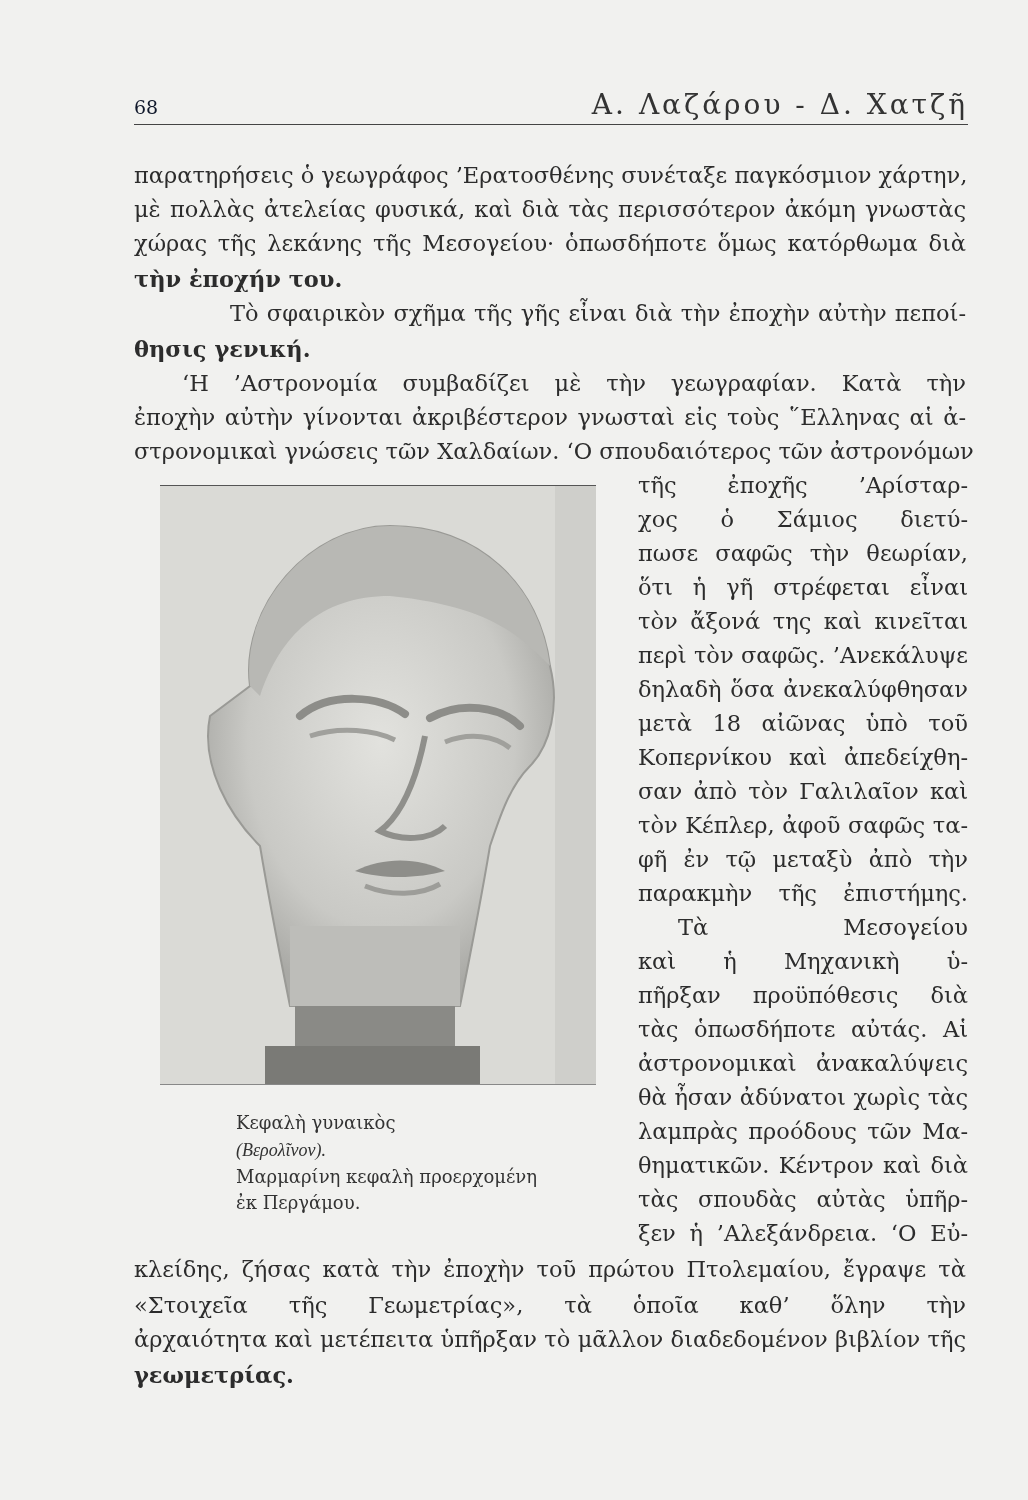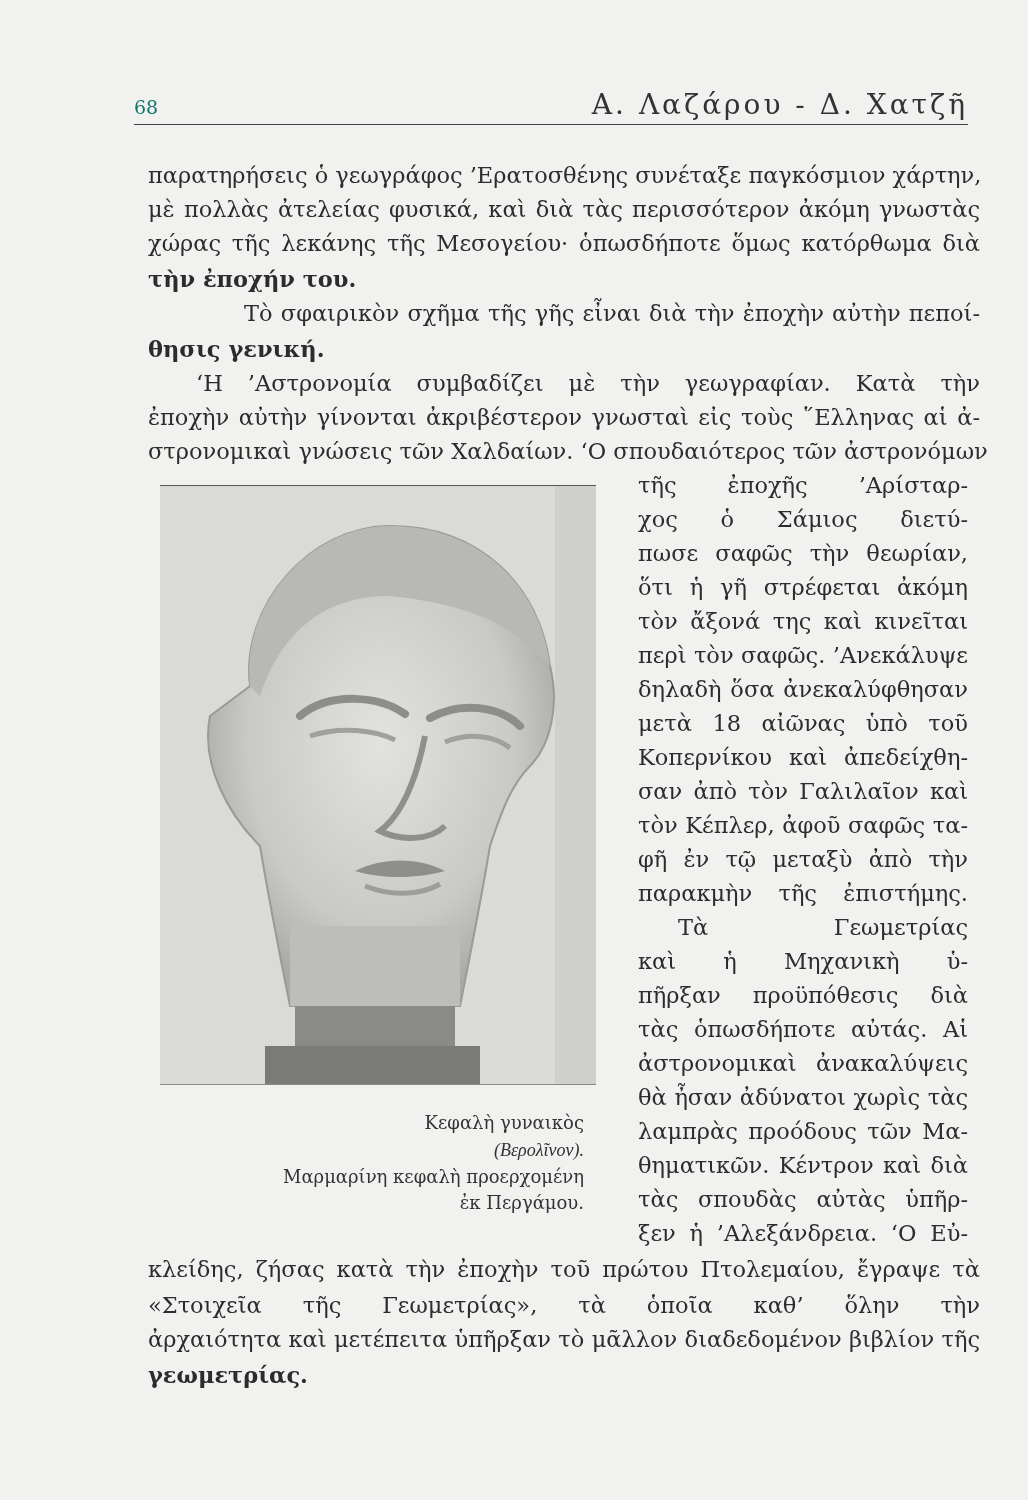--- a/index.html
+++ b/index.html
@@ -3,45 +3,45 @@
   <meta charset="utf-8">
   <style>
     html, body { margin: 0; padding: 0; }
     body {
       width: 1028px; height: 1500px;
       background: #f1f1ef;
       position: relative; overflow: hidden;
       font-family: "DejaVu Serif", "Liberation Serif", serif;
       color: #2a2a2a;
     }
-    .page-number { position: absolute; left: 134px; top: 96px; font-size: 19px; color: #0f766e; }
+    .page-number { position: absolute; left: 134px; top: 96px; font-size: 19px; color: #0f172a; }
     .running-head { position: absolute; right: 60px; top: 88px; font-size: 28px; letter-spacing: 3px; color: #333; }
     .head-rule { position: absolute; left: 134px; top: 124px; width: 834px; height: 0; border-top: 1.5px solid #444; }
 
     .para-line {
-      position: absolute; left: 148px; width: 832px;
+      position: absolute; left: 134px; width: 832px;
       font-size: 22.5px; line-height: 34px; white-space: nowrap;
       text-align: justify; text-align-last: justify;
       color: #2c2c2c;
     }
     .para-line.last { text-align-last: left; font-weight: bold; }
     .indent { padding-left: 96px; width: 736px; }
     .narrow { left: 638px; width: 330px; }
     .narrow.indent { padding-left: 40px; width: 290px; }
     .it { font-style: italic; font-family: Liberation Serif, serif; }
 
     .figure {
       position: absolute; left: 160px; top: 485px; width: 436px; height: 598px;
       background: #dcdcd8;
       border-top: 1.5px solid #555; border-bottom: 1.5px solid #888;
       overflow: hidden;
     }
     .figure svg { width: 100%; height: 100%; display: block; }
 
-    .caption { position: absolute; left: 224px; width: 360px; text-align: right; font-size: 18px; color: #333; }
+    .caption { position: absolute; left: 236px; width: 360px; text-align: left; font-size: 18px; color: #333; }
   </style>
 </head>
 <body>
 
 <div class="page-number">68</div>
 <div class="running-head">Α. Λαζάρου - Δ. Χατζῆ</div>
 <div class="head-rule"></div>
 
 <div class="para-line" style="top:158px">παρατηρήσεις ὁ γεωγράφος ’Ερατοσθένης συνέταξε παγκόσμιον χάρτην,</div>
 <div class="para-line" style="top:192px">μὲ πολλὰς ἀτελείας φυσικά, καὶ διὰ τὰς περισσότερον ἀκόμη γνωστὰς</div>
@@ -82,31 +82,31 @@
     <rect x="130" y="440" width="170" height="80" fill="#bdbdb9"></rect>
 
     <rect x="135" y="520" width="160" height="50" fill="#8a8a86"></rect>
     <rect x="105" y="560" width="215" height="38" fill="#7a7a76"></rect>
   </svg>
 </div>
 
 <div class="para-line narrow" style="top:468px">τῆς ἐποχῆς ’Αρίσταρ-</div>
 <div class="para-line narrow" style="top:502px">χος ὁ Σάμιος διετύ-</div>
 <div class="para-line narrow" style="top:536px">πωσε σαφῶς τὴν θεωρίαν,</div>
-<div class="para-line narrow" style="top:570px">ὅτι ἡ γῆ στρέφεται ἀκόμη</div>
+<div class="para-line narrow" style="top:570px">ὅτι ἡ γῆ στρέφεται εἶναι</div>
 <div class="para-line narrow" style="top:604px">τὸν ἄξονά της καὶ κινεῖται</div>
 <div class="para-line narrow" style="top:638px">περὶ τὸν σαφῶς. ’Ανεκάλυψε</div>
 <div class="para-line narrow" style="top:672px">δηλαδὴ ὅσα ἀνεκαλύφθησαν</div>
 <div class="para-line narrow" style="top:706px">μετὰ 18 αἰῶνας ὑπὸ τοῦ</div>
 <div class="para-line narrow" style="top:740px">Κοπερνίκου καὶ ἀπεδείχθη-</div>
 <div class="para-line narrow" style="top:774px">σαν ἀπὸ τὸν Γαλιλαῖον καὶ</div>
 <div class="para-line narrow" style="top:808px">τὸν Κέπλερ, ἀφοῦ σαφῶς τα-</div>
 <div class="para-line narrow" style="top:842px">φῆ ἐν τῷ μεταξὺ ἀπὸ τὴν</div>
 <div class="para-line narrow" style="top:876px">παρακμὴν τῆς ἐπιστήμης.</div>
-<div class="para-line narrow indent" style="top:910px">Τὰ Γεωμετρίας</div>
+<div class="para-line narrow indent" style="top:910px">Τὰ Μεσογείου</div>
 <div class="para-line narrow" style="top:944px">καὶ ἡ Μηχανικὴ ὑ-</div>
 <div class="para-line narrow" style="top:978px">πῆρξαν προϋπόθεσις διὰ</div>
 <div class="para-line narrow" style="top:1012px">τὰς ὁπωσδήποτε αὐτάς. Αἱ</div>
 <div class="para-line narrow" style="top:1046px">ἀστρονομικαὶ ἀνακαλύψεις</div>
 <div class="para-line narrow" style="top:1080px">θὰ ἦσαν ἀδύνατοι χωρὶς τὰς</div>
 <div class="para-line narrow" style="top:1114px">λαμπρὰς προόδους τῶν Μα-</div>
 <div class="para-line narrow" style="top:1148px">θηματικῶν. Κέντρον καὶ διὰ</div>
 <div class="para-line narrow" style="top:1182px">τὰς σπουδὰς αὐτὰς ὑπῆρ-</div>
 <div class="para-line narrow" style="top:1216px">ξεν ἡ ’Αλεξάνδρεια. ‘Ο Εὐ-</div>
 

